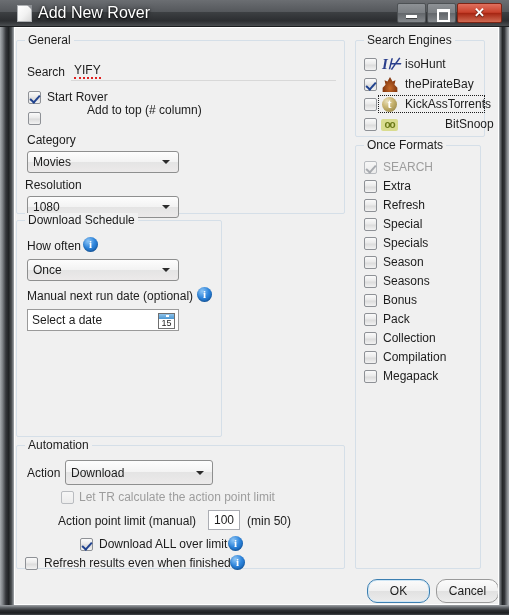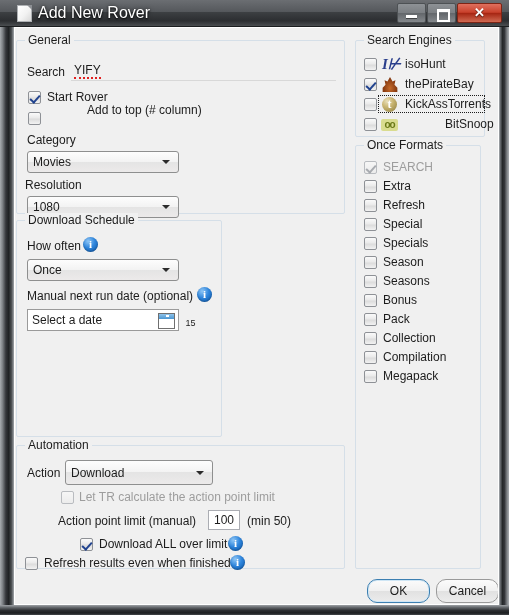--- a/index.html
+++ b/index.html
@@ -304,21 +304,20 @@
     background: #ffffff;
   }
   .calicon .calnum {
     position: absolute;
     left: 0; top: 4px;
     width: 100%;
     text-align: center;
     font-size: 9px;
     color: #1c1c1c;
     line-height: 11px;
-    margin-left: 24px;
   }
 
   
   .engicon {
     position: absolute;
     width: 16px; height: 15px;
   }
   .eng-isohunt {
     color: #2b3f8c;
     font-family: "Liberation Serif", serif;

